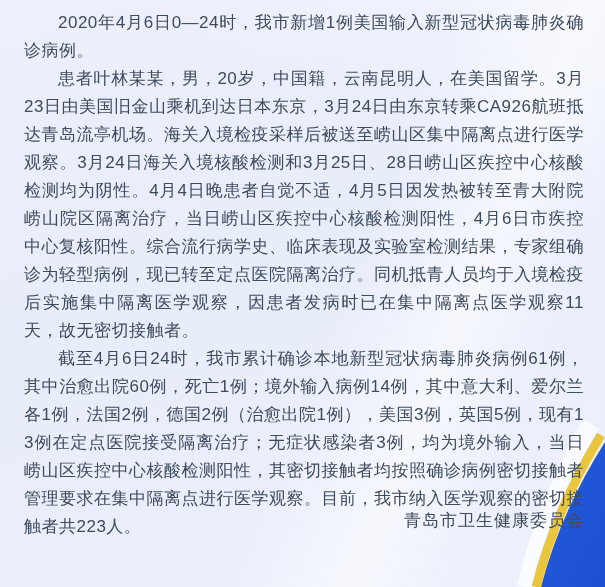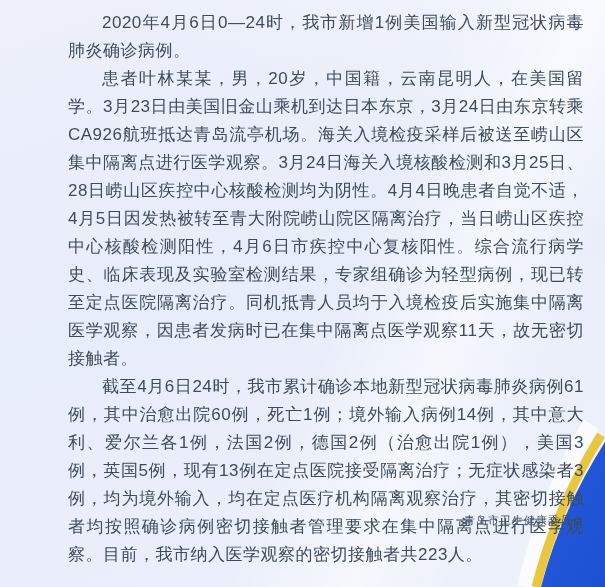--- a/index.html
+++ b/index.html
@@ -23,42 +23,41 @@
       linear-gradient(160deg, #edf0fb 0%, #e8edfa 45%, #ecf0fb 100%);
     background-color: #e9edfa;
   }
 
   .content {
     position: absolute;
     top: 9px;
     left: 24px;
     right: 21px;
     z-index: 2;
-    margin-left: 44px;
   }
 
   .body-para {
     margin: 0;
     font-size: 17px;
     line-height: 28px;
     color: #3e4b5d;
     text-align: justify;
     text-justify: inter-ideograph;
     text-indent: 2em;
     letter-spacing: 0.5px;
     word-break: break-all;
   }
 
   .signature {
     position: absolute;
     top: 506px;
     right: 21px;
     z-index: 3;
     text-align: center;
-    font-size: 11px;
+    font-size: 17px;
     line-height: 29px;
     color: #3e4b5d;
     letter-spacing: 1px;
   }
   .signature div { margin: 0; }
 
   .corner-ribbon {
     position: absolute;
     right: 0;
     bottom: 0;
@@ -69,21 +68,21 @@
   }
 </style>
 </head>
 <body>
 
 <div class="page">
 
   <div class="content">
     <p class="body-para">2020年4月6日0—24时，我市新增1例美国输入新型冠状病毒肺炎确诊病例。</p>
     <p class="body-para">患者叶林某某，男，20岁，中国籍，云南昆明人，在美国留学。3月23日由美国旧金山乘机到达日本东京，3月24日由东京转乘CA926航班抵达青岛流亭机场。海关入境检疫采样后被送至崂山区集中隔离点进行医学观察。3月24日海关入境核酸检测和3月25日、28日崂山区疾控中心核酸检测均为阴性。4月4日晚患者自觉不适，4月5日因发热被转至青大附院崂山院区隔离治疗，当日崂山区疾控中心核酸检测阳性，4月6日市疾控中心复核阳性。综合流行病学史、临床表现及实验室检测结果，专家组确诊为轻型病例，现已转至定点医院隔离治疗。同机抵青人员均于入境检疫后实施集中隔离医学观察，因患者发病时已在集中隔离点医学观察11天，故无密切接触者。</p>
-    <p class="body-para">截至4月6日24时，我市累计确诊本地新型冠状病毒肺炎病例61例，其中治愈出院60例，死亡1例；境外输入病例14例，其中意大利、爱尔兰各1例，法国2例，德国2例（治愈出院1例），美国3例，英国5例，现有13例在定点医院接受隔离治疗；无症状感染者3例，均为境外输入，均在定点医疗机构隔离观察治疗，其密切接触者均按照确诊病例密切接触者管理要求在集中隔离点进行医学观察。目前，我市纳入医学观察的密切接触者共223人。</p>
+    <p class="body-para">截至4月6日24时，我市累计确诊本地新型冠状病毒肺炎病例61例，其中治愈出院60例，死亡1例；境外输入病例14例，其中意大利、爱尔兰各1例，法国2例，德国2例（治愈出院1例），美国3例，英国5例，现有13例在定点医院接受隔离治疗；无症状感染者3例，均为境外输入，当日崂山区疾控中心核酸检测阳性，其密切接触者均按照确诊病例密切接触者管理要求在集中隔离点进行医学观察。目前，我市纳入医学观察的密切接触者共223人。</p>
   </div>
 
   <div class="signature">
     <div>青岛市卫生健康委员会</div>
   </div>
 
   <svg class="corner-ribbon" viewBox="0 0 140 167" xmlns="http://www.w3.org/2000/svg" aria-hidden="true">
     <defs>
       <linearGradient id="gradBlue" x1="0" y1="0" x2="1" y2="1">
         <stop offset="0" stop-color="#4a79e6"></stop>

